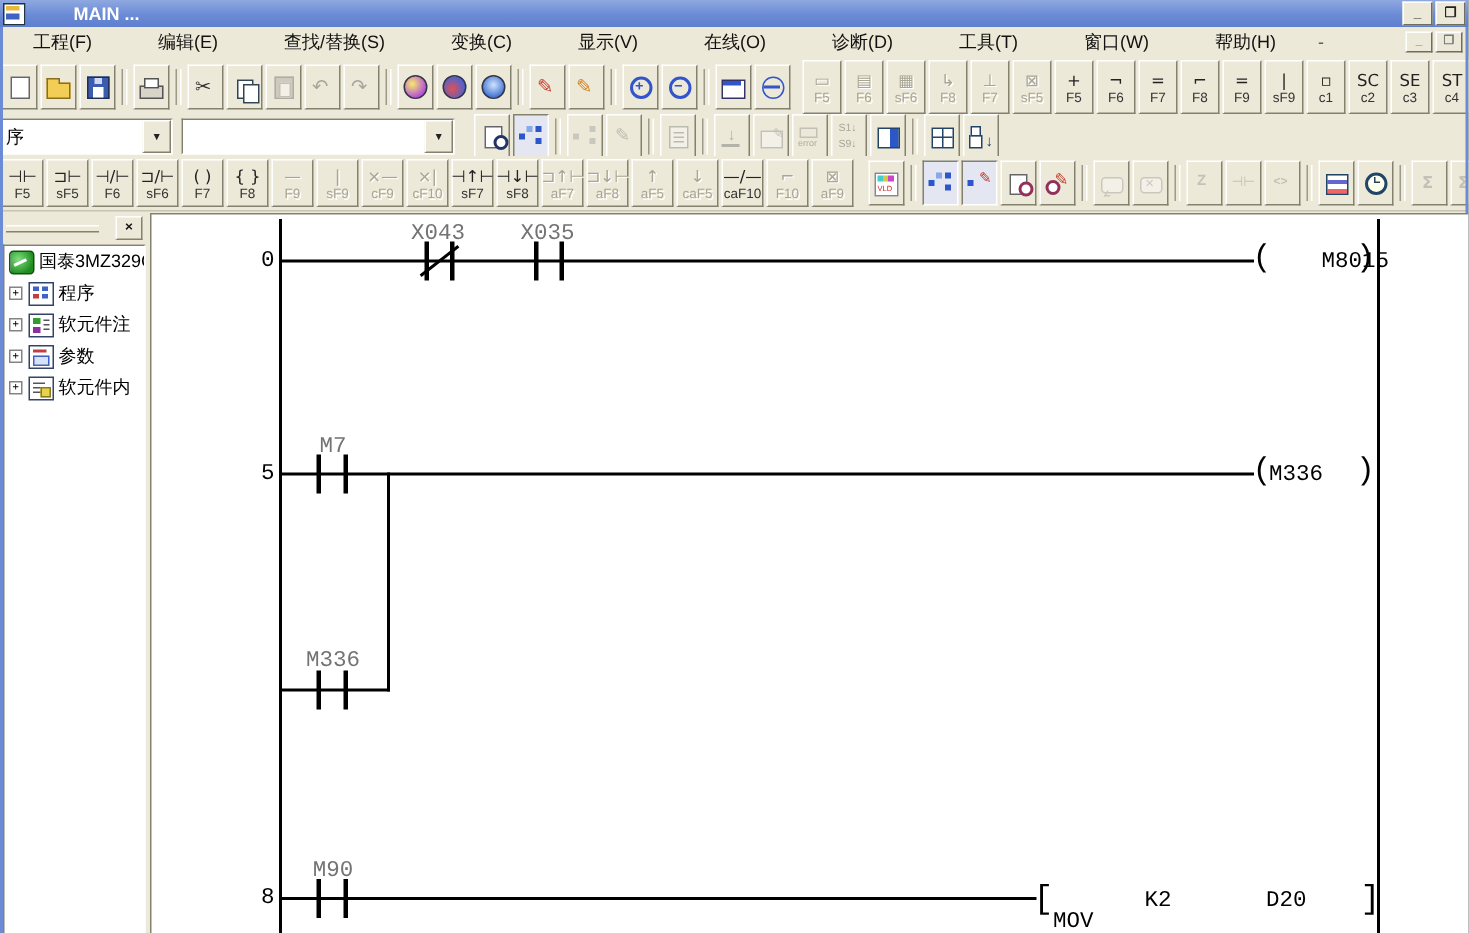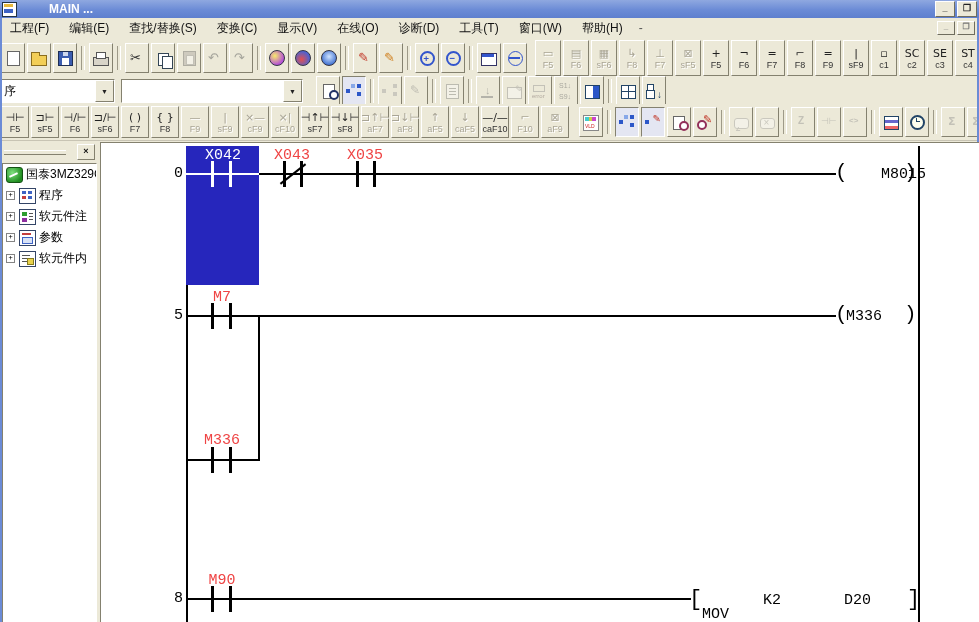--- a/index.html
+++ b/index.html
@@ -13,21 +13,21 @@
   .appicon::before{content:"";position:absolute;left:1px;top:1px;width:9px;height:3px;background:#E8B93C;}
   .appicon::after{content:"";position:absolute;left:1px;top:6px;width:9px;height:4px;background:#3E63C4;}
   .title-text{flex:0 1 auto;overflow:hidden;}
   .title-doc{margin-left:28px;flex:0 0 auto;}
   .tb-wbtns{margin-left:auto;display:flex;gap:2px;padding-right:2px;flex:0 0 auto;}
   .wbtn{width:18px;height:14px;background:#ECE9D8;border:1px solid;border-color:#fff #6F6D5E #6F6D5E #fff;
         color:#222;font:bold 9px/12px "Liberation Sans",sans-serif;text-align:center;}
   
   .menubar{position:absolute;left:0;top:18px;width:979px;height:20px;background:#ECE9D8;
            border-bottom:1px solid #D4D0C0;display:flex;align-items:center;font-size:12px;color:#111;}
-  .menu-item{padding:2px 10px;}
+  .menu-item{padding:2px 22px;}
   .menu-dash{color:#555;padding:0 6px;}
   .menu-wbtns{margin-left:auto;display:flex;gap:2px;padding-right:4px;}
   .wbtn.small{width:16px;height:12px;color:#777;font-size:8px;line-height:10px;}
   
   .tbrow{position:absolute;left:0;width:979px;background:#ECE9D8;display:flex;align-items:center;}
   #tb1{top:38px;height:40px;}
   #tb2{top:78px;height:26px;}
   #tb3{top:104px;height:36px;border-bottom:1px solid #C8C4B4;}
   .tbsep{width:2px;height:24px;margin:0 3px;border-left:1px solid #9E9A88;border-right:1px solid #fff;flex:0 0 auto;}
   .tbtn{box-sizing:border-box;background:#ECE9D8;border:1px solid;border-color:#FFFFFF #84816F #84816F #FFFFFF;
@@ -153,21 +153,21 @@
   .tico-devmem{background:#fff;border:1px solid #346;}
   .tico-devmem::before{content:"";position:absolute;left:2px;top:3px;width:8px;height:1px;background:#555;box-shadow:0 3px 0 #555,0 6px 0 #555;}
   .tico-devmem::after{content:"";position:absolute;right:1px;bottom:1px;width:5px;height:5px;background:#E8D24C;border:1px solid #867B1E;}
   
   .ladder{position:absolute;left:100px;top:142px;width:879px;height:480px;background:#fff;
           border-left:1px solid #84816F;border-top:1px solid #84816F;overflow:hidden;
           font-family:"Liberation Mono","DejaVu Sans Mono",monospace;}
   .hw{position:absolute;height:2px;background:#000;}
   .vw{position:absolute;width:2px;background:#000;}
   .cbar{position:absolute;width:3px;height:26px;background:#000;}
-  .devlbl{position:absolute;font-size:15px;color:#ef4444;transform:translateX(-50%);white-space:nowrap;}
+  .devlbl{position:absolute;font-size:15px;color:#737373;transform:translateX(-50%);white-space:nowrap;}
   .stepnum{position:absolute;width:26px;text-align:right;font-size:15px;color:#000;}
   .cursor{position:absolute;left:85px;top:3px;width:73px;height:139px;background:#2626BC;}
   .cursor .hw,.cursor .cbar{background:#fff;}
   .cursor .devlbl{color:#fff;}
   .ncslash{position:absolute;width:32px;height:2px;background:#000;transform:rotate(-38deg);}
   .coiltxt{position:absolute;font-size:15px;color:#000;white-space:pre;}
   .paren{position:absolute;font-size:21px;color:#000;line-height:22px;}
   .bracket{position:absolute;font-size:22px;color:#000;line-height:24px;}
 </style>
 </head>
@@ -554,26 +554,20 @@
     </div>
   </div>
 
   <div class="ladder">
 
     <div class="vw" style="left:85px;top:3px;height:477px;"></div>
     <div class="vw" style="left:817px;top:3px;height:477px;"></div>
 
     <div class="stepnum" style="left:56px;top:22px;">0</div>
     <div class="hw" style="left:87px;top:30px;width:648px;"></div>
-    <div class="cursor">
-      <div class="hw" style="left:0;top:27px;width:73px;"></div>
-      <div class="cbar" style="left:25px;top:15px;"></div>
-      <div class="cbar" style="left:43px;top:15px;"></div>
-      <div class="devlbl" style="left:37px;top:1px;">X042</div>
-    </div>
     <div class="devlbl" style="left:191px;top:4px;">X043</div>
     <div class="cbar" style="left:182px;top:18px;"></div>
     <div class="cbar" style="left:199px;top:18px;"></div>
     <div class="ncslash" style="left:176px;top:30px;"></div>
     <div class="devlbl" style="left:264px;top:4px;">X035</div>
     <div class="cbar" style="left:255px;top:18px;"></div>
     <div class="cbar" style="left:272px;top:18px;"></div>
     <div class="paren" style="left:734px;top:19px;">(</div>
     <div class="coiltxt" style="left:780px;top:23px;">M8015</div>
     <div class="paren" style="left:803px;top:19px;">)</div>

